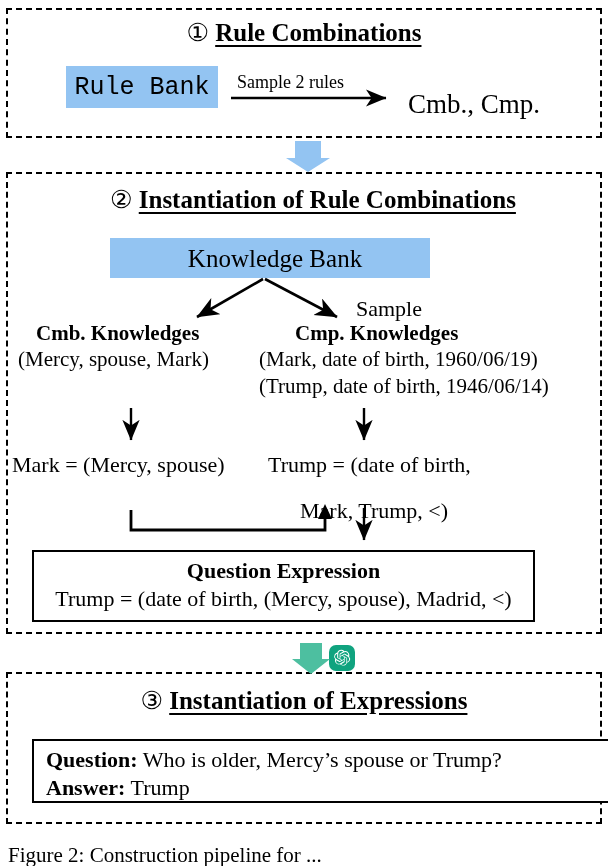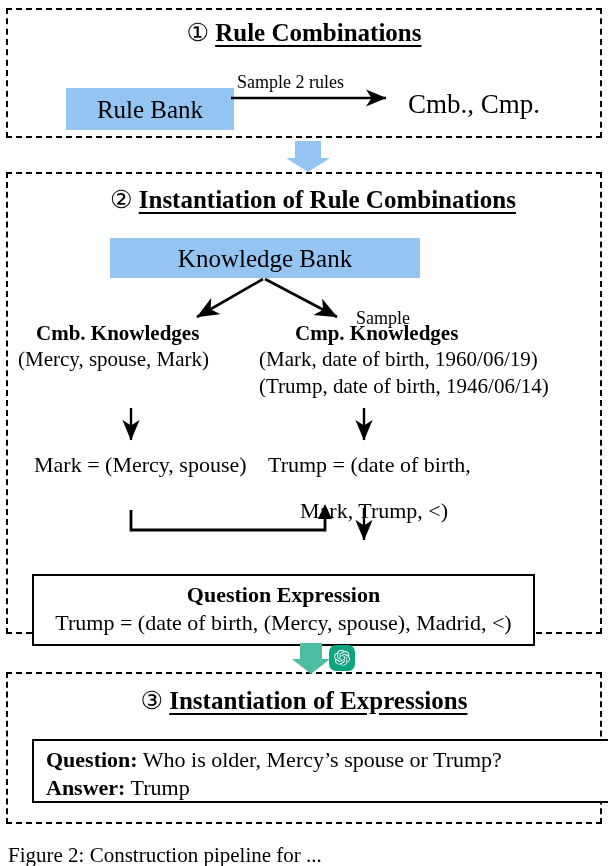--- a/index.html
+++ b/index.html
@@ -56,66 +56,65 @@
   .blue-box {
     position: absolute;
     background: #93c4f2;
     text-align: center;
     font-size: 25px;
     line-height: 1.0;
     display: flex;
     align-items: center;
     justify-content: center;
   }
-  #rule-bank-box      { left: 66px;  top: 88px;  width: 168px; height: 42px; }
-  #knowledge-bank-box { left: 110px; top: 238px; width: 310px; height: 40px; }
+  #rule-bank-box      { left: 66px;  top: 66px;  width: 152px; height: 42px; font-family: Liberation Mono, monospace; }
+  #knowledge-bank-box { left: 110px; top: 238px; width: 310px; height: 40px; padding-left: 10px; }
 
   
   .txt {
     position: absolute;
     white-space: nowrap;
     line-height: 1.18;
   }
   .bold { font-weight: bold; }
 
   #sample-2-rules {
     left: 237px; top: 72px;
     font-size: 18px;
   }
   #cmb-cmp-out {
     left: 408px; top: 78px;
     font-size: 27px;
     margin-top: 11px;
   }
   #sample-label {
     left: 356px; top: 296px;
-    font-size: 18px;
-    margin-top: 12px;
+    font-size: 22px;
   }
 
   #cmb-head { left: 36px;  top: 321px; font-size: 21px; }
   #cmb-fact { left: 18px;  top: 347px; font-size: 21px; text-align: center; }
 
   #cmp-head { left: 295px; top: 321px; font-size: 21px; }
   #cmp-fact-1 { left: 259px; top: 347px; font-size: 21px; }
   #cmp-fact-2 { left: 259px; top: 374px; font-size: 21px; }
 
-  #cmb-expr { left: 34px;  top: 452px; font-size: 22px; }
+  #cmb-expr { left: 12px;  top: 452px; font-size: 22px; }
   #cmp-expr-1 { left: 268px; top: 452px; font-size: 22px; }
   #cmp-expr-2 { left: 300px; top: 498px; font-size: 22px; }
 
   
   .solid-box {
     position: absolute;
     border: 2px solid #000;
     box-sizing: border-box;
     background: #fff;
   }
   #question-expression-box {
-    left: 32px; top: 574px; width: 503px; height: 72px;
+    left: 32px; top: 550px; width: 503px; height: 72px;
     text-align: center;
   }
   #qe-title {
     margin-top: 6px;
     font-size: 22px;
     font-weight: bold;
   }
   #qe-body {
     margin-top: 2px;
     font-size: 22px;

